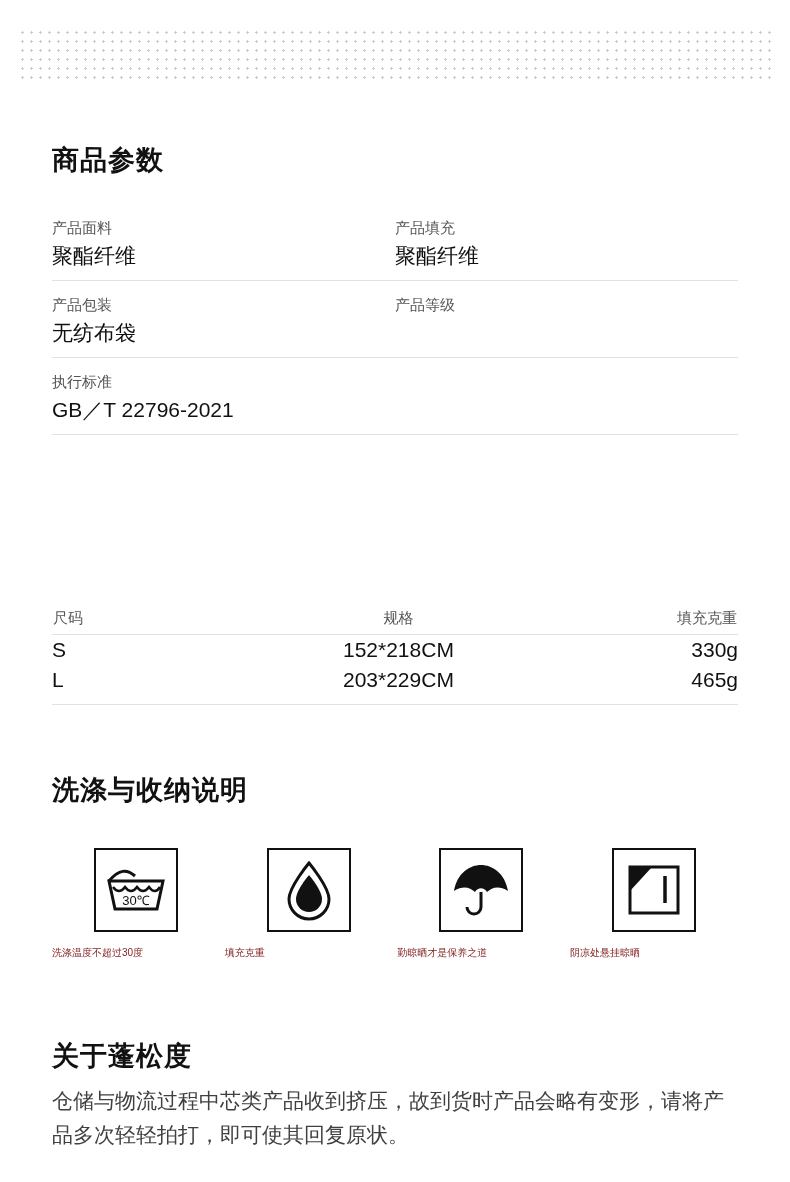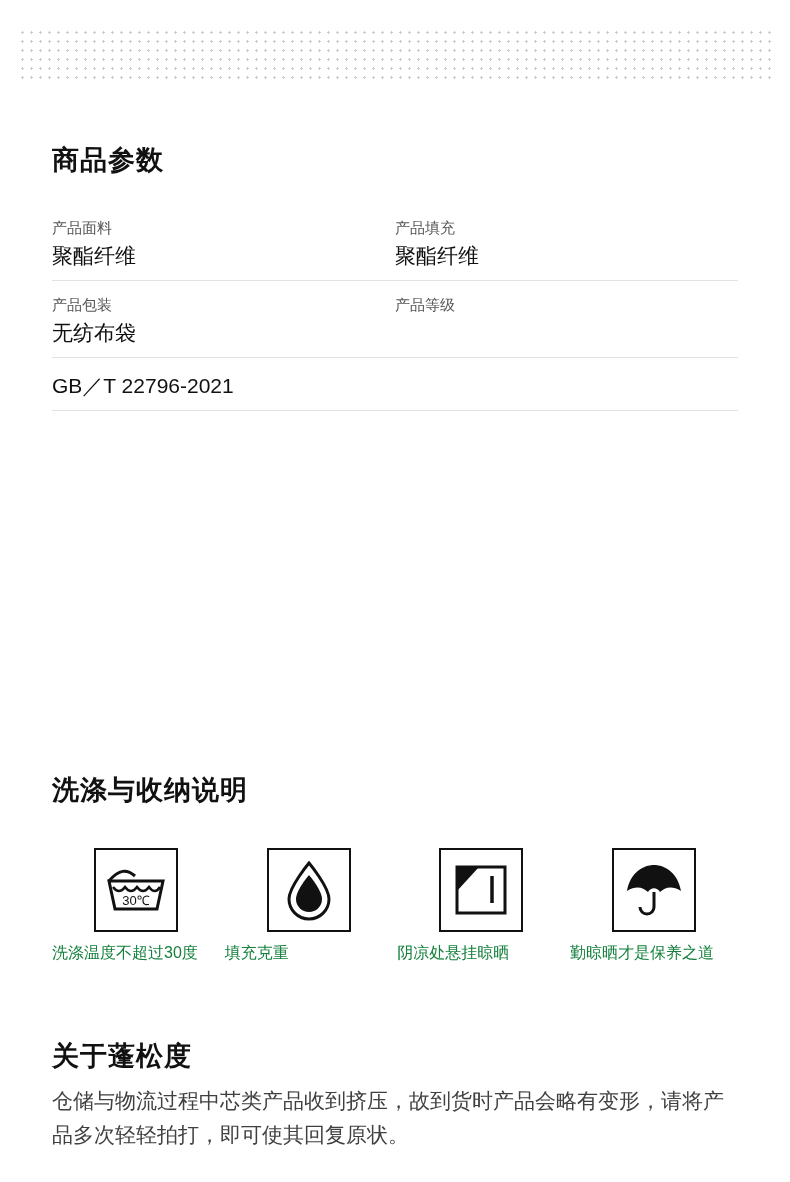--- a/index.html
+++ b/index.html
@@ -124,22 +124,22 @@
     height: 84px;
     margin: 0 auto 12px auto;
     border: 2.5px solid #111;
     box-sizing: border-box;
     display: flex;
     align-items: center;
     justify-content: center;
     position: relative;
   }
   .wash-caption {
-    font-size: 16px;
-    color: #15803d;
+    font-size: 10px;
+    color: #7f1d1d;
     line-height: 18px;
   }
 
   
   .fluff-text {
     position: absolute;
     left: 52px;
     top: 1084px;
     width: 690px;
     font-size: 21px;
@@ -177,26 +177,48 @@
         <div class="spec-label">产品包装</div>
         <div class="spec-value">无纺布袋</div>
       </div>
       <div class="spec-cell right">
         <div class="spec-label">产品等级</div>
       </div>
     </div>
 
     <div class="spec-row">
       <div class="spec-cell full">
+        <div class="spec-label">执行标准</div>
         <div class="spec-value">GB／T 22796-2021</div>
       </div>
     </div>
 
   </div>
 
+  <table class="size-table">
+    <thead>
+      <tr>
+        <th class="c1">尺码</th>
+        <th class="c2">规格</th>
+        <th class="c3">填充克重</th>
+      </tr>
+    </thead>
+    <tbody>
+      <tr>
+        <td class="c1">S</td>
+        <td class="c2">152*218CM</td>
+        <td class="c3">330g</td>
+      </tr>
+      <tr class="last">
+        <td class="c1">L</td>
+        <td class="c2">203*229CM</td>
+        <td class="c3">465g</td>
+      </tr>
+    </tbody>
+  </table>
 
   <h2 class="section-title" id="wash-title">洗涤与收纳说明</h2>
 
   <div class="wash-row">
 
     <div class="wash-item">
       <div class="wash-icon">
         <svg width="62" height="50" viewBox="0 0 62 50">
           <path d="M4 16 L58 16 L52 44 L10 44 Z" fill="none" stroke="#111" stroke-width="3"></path>
           <path d="M4 16 C 14 4, 22 4, 30 11" fill="none" stroke="#111" stroke-width="3"></path>
@@ -212,38 +234,38 @@
         <svg width="52" height="62" viewBox="0 0 52 62">
           <path d="M26 4 C 26 4, 6 28, 6 40 A20 20 0 0 0 46 40 C 46 28, 26 4, 26 4 Z" fill="none" stroke="#111" stroke-width="3"></path>
           <path d="M26 16 C 26 16, 13 31, 13 40 A13 13 0 0 0 39 40 C 39 31, 26 16, 26 16 Z" fill="#111"></path>
         </svg>
       </div>
       <div class="wash-caption">填充克重</div>
     </div>
 
     <div class="wash-item">
       <div class="wash-icon">
+        <svg width="62" height="58" viewBox="0 0 62 58">
+          <path d="M4 30 C 7 12, 20 4, 31 4 C 42 4, 55 12, 58 30 C 48 24, 42 27, 37 31 C 34 26, 28 26, 25 31 C 20 27, 14 24, 4 30 Z" fill="#111"></path>
+          <path d="M31 31 L31 46 A7 7 0 0 1 17 46" fill="none" stroke="#111" stroke-width="3"></path>
+        </svg>
+      </div>
+      <div class="wash-caption">勤晾晒才是保养之道</div>
+    </div>
+
+    <div class="wash-item">
+      <div class="wash-icon">
         <svg width="58" height="58" viewBox="0 0 58 58">
           <rect x="5" y="6" width="48" height="46" fill="none" stroke="#111" stroke-width="3"></rect>
           <path d="M5 6 L27 6 L5 30 Z" fill="#111"></path>
           <line x1="40" y1="15" x2="40" y2="42" stroke="#111" stroke-width="3.5"></line>
         </svg>
       </div>
       <div class="wash-caption">阴凉处悬挂晾晒</div>
     </div>
 
-    <div class="wash-item">
-      <div class="wash-icon">
-        <svg width="62" height="58" viewBox="0 0 62 58">
-          <path d="M4 30 C 7 12, 20 4, 31 4 C 42 4, 55 12, 58 30 C 48 24, 42 27, 37 31 C 34 26, 28 26, 25 31 C 20 27, 14 24, 4 30 Z" fill="#111"></path>
-          <path d="M31 31 L31 46 A7 7 0 0 1 17 46" fill="none" stroke="#111" stroke-width="3"></path>
-        </svg>
-      </div>
-      <div class="wash-caption">勤晾晒才是保养之道</div>
-    </div>
-
   </div>
 
   <h2 class="section-title" id="fluff-title">关于蓬松度</h2>
 
   <div class="fluff-text">仓储与物流过程中芯类产品收到挤压，故到货时产品会略有变形，请将产品多次轻轻拍打，即可使其回复原状。</div>
 
 </div>
 
 </body></html>

